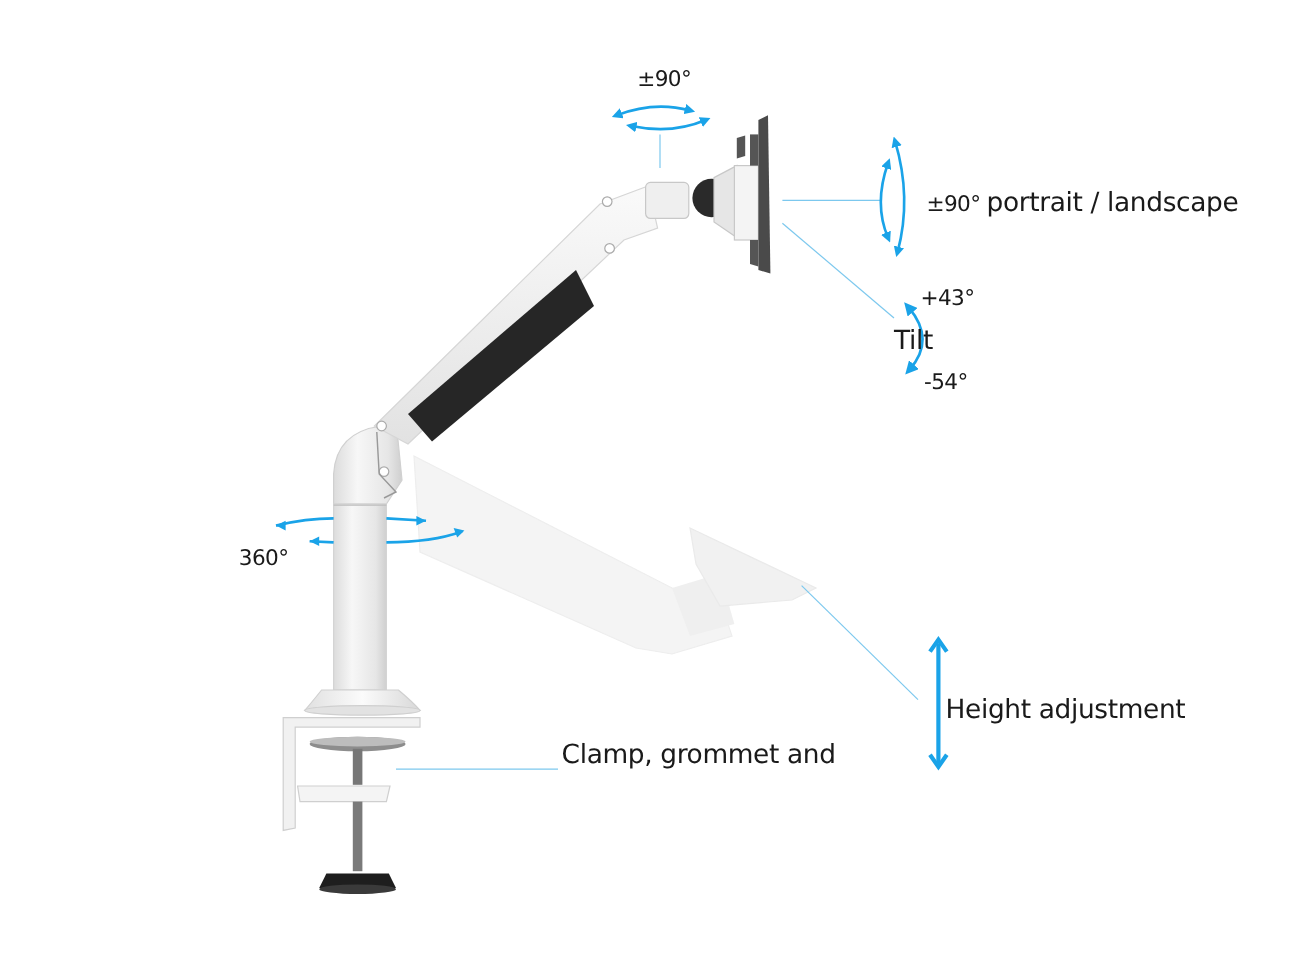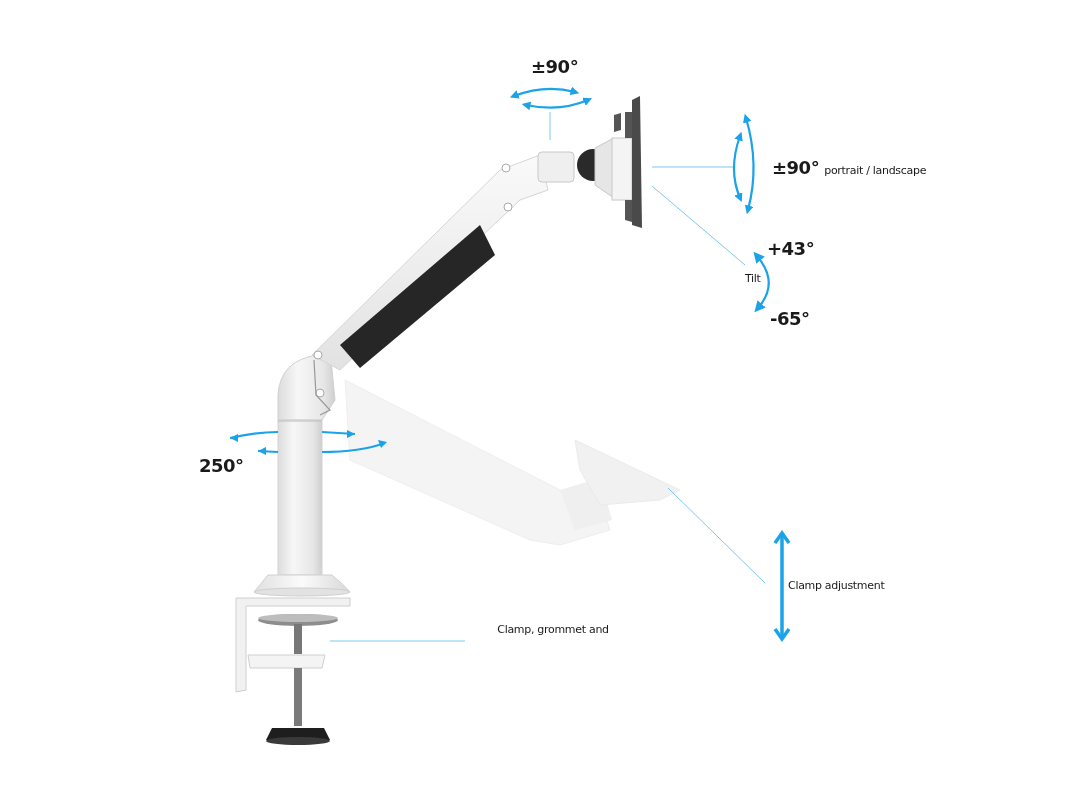--- a/index.html
+++ b/index.html
@@ -1,21 +1,21 @@
 <!DOCTYPE html>
 <html><head>
   <meta charset="utf-8">
   <style>
     html, body { margin: 0; padding: 0; background: #ffffff; }
     body { width: 1080px; height: 810px; position: relative; overflow: hidden;
            font-family: "DejaVu Sans", sans-serif; color: #1a1a1a; }
     #art { position: absolute; left: 0; top: 0; }
     .lbl { position: absolute; white-space: nowrap; }
-    .bold { font-weight: bold; font-size: 18px; letter-spacing: -0.5px; }
-    .reg { font-size: 11px; letter-spacing: -0.3px; }
+    .bold { font-weight: normal; font-size: 18px; letter-spacing: -0.5px; }
+    .reg { font-size: 22px; letter-spacing: -0.3px; }
     .center { text-align: center; line-height: 22px; }
   </style>
 </head>
 <body>
 
 <svg id="art" width="1080" height="810" viewBox="0 0 1080 810" xmlns="http://www.w3.org/2000/svg">
   <defs>
     <linearGradient id="pole" x1="0" x2="1" y1="0" y2="0">
       <stop offset="0" stop-color="#dcdcdc"></stop>
       <stop offset="0.35" stop-color="#f7f7f7"></stop>
@@ -130,21 +130,21 @@
 
 <div class="lbl bold" style="left:531px; top:56px;">±90°</div>
 
 <div class="lbl" style="left:772px; top:157px;">
   <span class="bold">±90°</span>
   <span class="reg">portrait / landscape</span>
 </div>
 
 <div class="lbl bold" style="left:767px; top:238px;">+43°</div>
 <div class="lbl reg" style="left:745px; top:272px;">Tilt</div>
-<div class="lbl bold" style="left:770px; top:308px;">-65°</div>
+<div class="lbl bold" style="left:770px; top:308px;">-54°</div>
 
-<div class="lbl bold" style="left:199px; top:455px;">250°</div>
+<div class="lbl bold" style="left:199px; top:455px;">360°</div>
 
-<div class="lbl reg" style="left:788px; top:579px;">Clamp adjustment</div>
+<div class="lbl reg" style="left:788px; top:579px;">Height adjustment</div>
 
 <div class="lbl reg center" style="left:468px; top:619px; width:170px;text-align:center;">
   <div>Clamp, grommet and</div>
 </div>
 
 </body></html>

